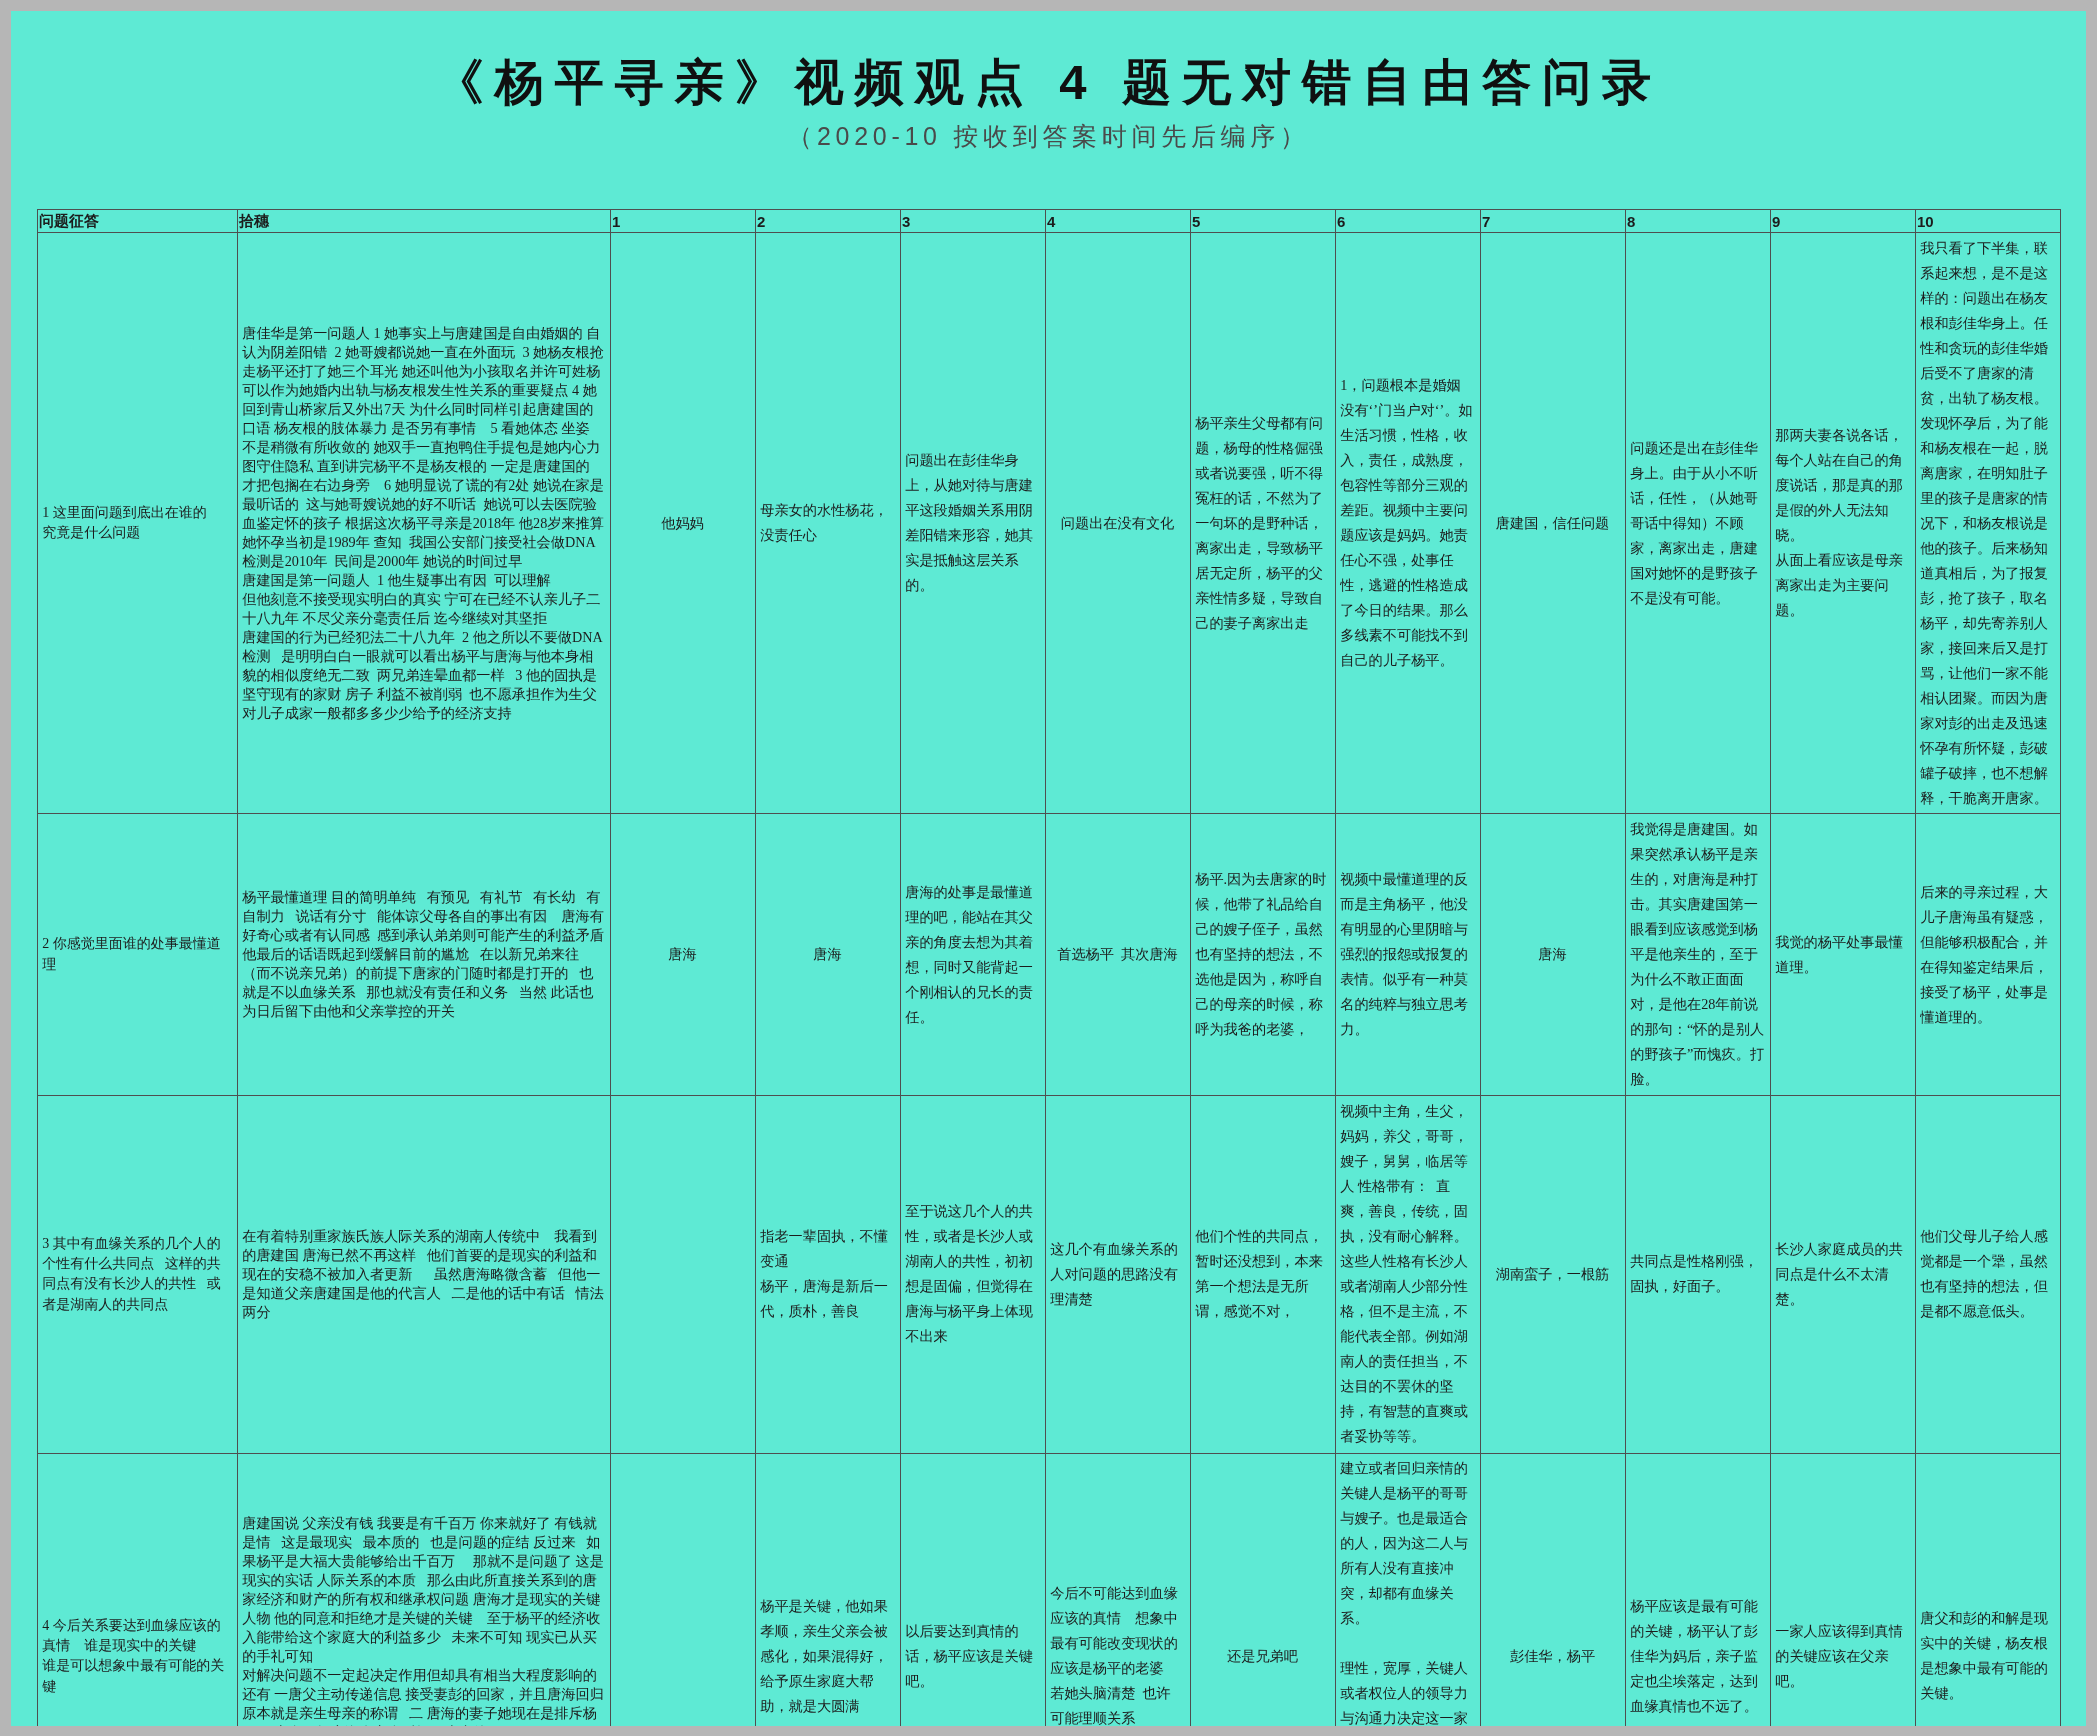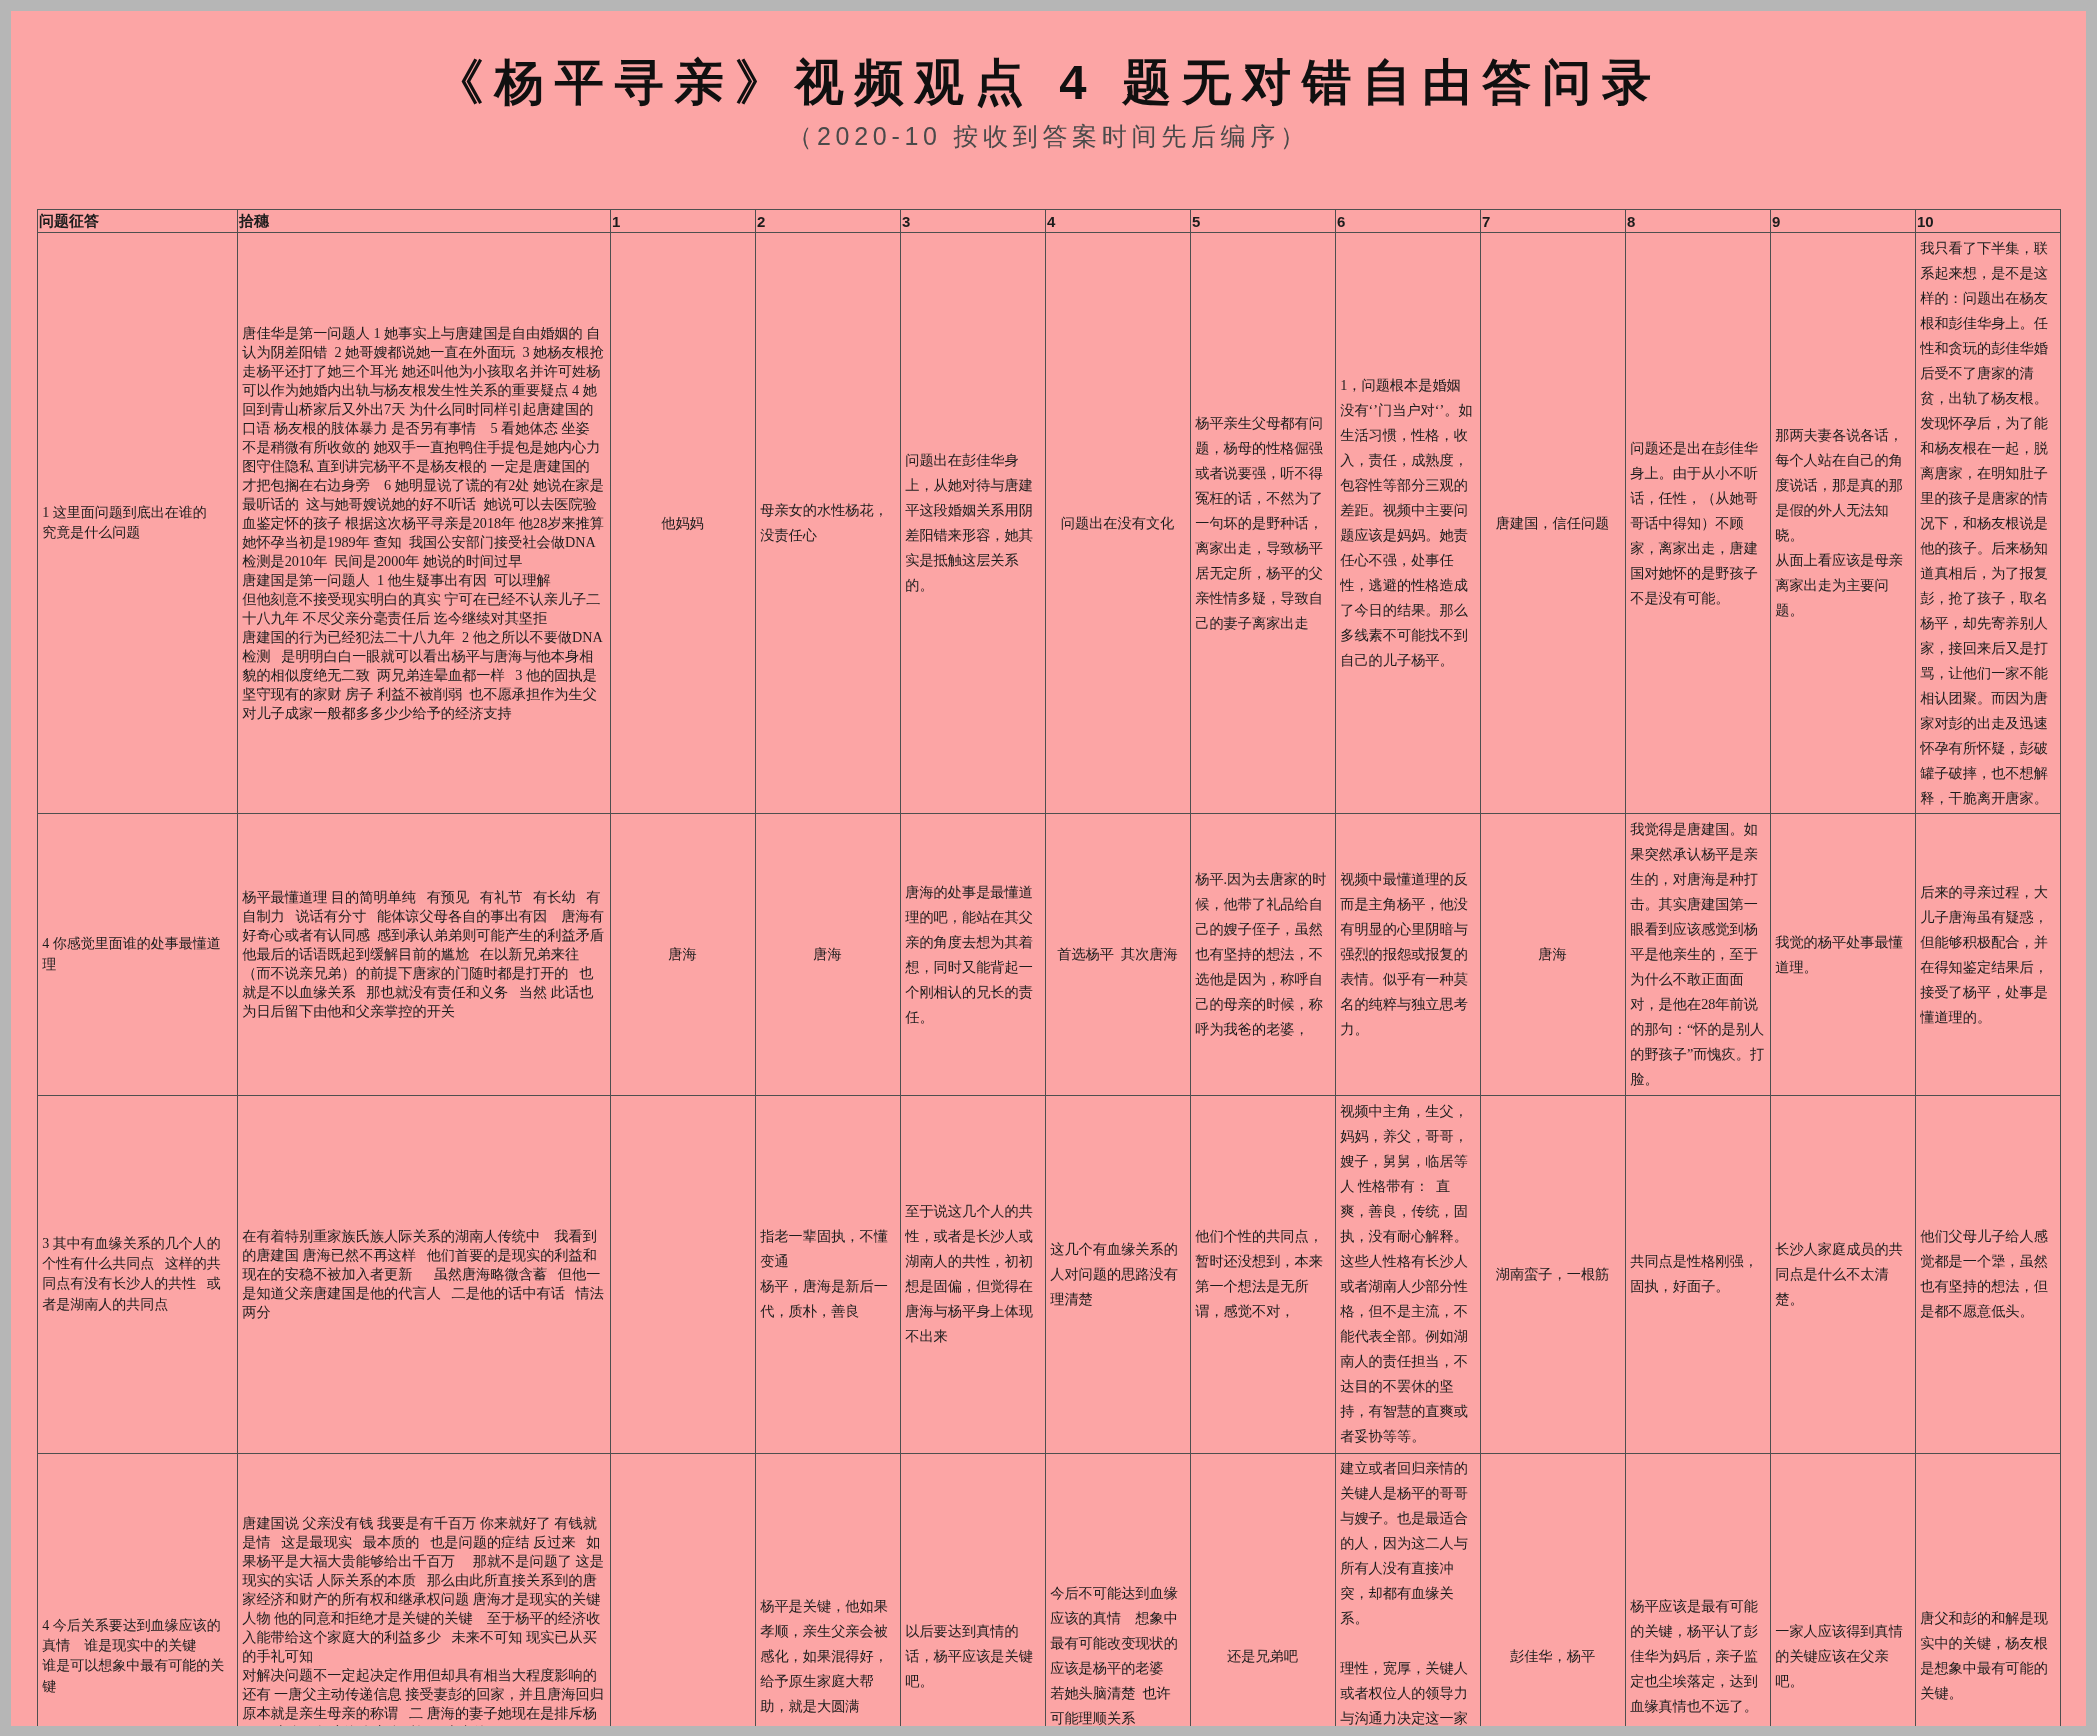--- a/index.html
+++ b/index.html
@@ -5,21 +5,21 @@
   html,body{margin:0;padding:0;}
   body{
     width:2097px;height:1737px;
     background:#b6b6b6;
     font-family:"Liberation Serif","DejaVu Serif",serif;
     color:#1c1c1c;
     position:relative;
   }
   .page{
     position:absolute;left:11px;top:11px;right:11px;bottom:11px;
-    background:#fca5a5;
+    background:#5eead4;
     overflow:hidden;
   }
   .title{
     margin-top:39px;
     text-align:center;
     font-family:"Liberation Sans","DejaVu Sans",sans-serif;
     font-weight:bold;
     font-size:49px;
     letter-spacing:11px;
     color:#101010;
@@ -117,21 +117,21 @@
           <td class="a c">问题出在没有文化</td>
           <td class="a">杨平亲生父母都有问题，杨母的性格倔强或者说要强，听不得冤枉的话，不然为了一句坏的是野种话，离家出走，导致杨平居无定所，杨平的父亲性情多疑，导致自己的妻子离家出走</td>
           <td class="a">1，问题根本是婚姻没有‘’门当户对‘’。如 生活习惯，性格，收入，责任，成熟度，包容性等部分三观的差距。视频中主要问题应该是妈妈。她责任心不强，处事任性，逃避的性格造成了今日的结果。那么多线素不可能找不到自己的儿子杨平。</td>
           <td class="a c">唐建国，信任问题</td>
           <td class="a">问题还是出在彭佳华身上。由于从小不听话，任性，（从她哥哥话中得知）不顾家，离家出走，唐建国对她怀的是野孩子不是没有可能。</td>
           <td class="a">那两夫妻各说各话，每个人站在自己的角度说话，那是真的那是假的外人无法知晓。
 从面上看应该是母亲离家出走为主要问题。</td>
           <td class="a">我只看了下半集，联系起来想，是不是这样的：问题出在杨友根和彭佳华身上。任性和贪玩的彭佳华婚后受不了唐家的清贫，出轨了杨友根。发现怀孕后，为了能和杨友根在一起，脱离唐家，在明知肚子里的孩子是唐家的情况下，和杨友根说是他的孩子。后来杨知道真相后，为了报复彭，抢了孩子，取名杨平，却先寄养别人家，接回来后又是打骂，让他们一家不能相认团聚。而因为唐家对彭的出走及迅速怀孕有所怀疑，彭破罐子破摔，也不想解释，干脆离开唐家。</td>
         </tr>
         <tr style="height: 218px;">
-          <td class="q">4 你感觉里面谁的处事最懂道理</td>
+          <td class="q">2 你感觉里面谁的处事最懂道理</td>
           <td class="g">杨平最懂道理 目的简明单纯   有预见   有礼节   有长幼   有自制力   说话有分寸   能体谅父母各自的事出有因    唐海有好奇心或者有认同感  感到承认弟弟则可能产生的利益矛盾   他最后的话语既起到缓解目前的尴尬   在以新兄弟来往（而不说亲兄弟）的前提下唐家的门随时都是打开的   也就是不以血缘关系   那也就没有责任和义务   当然 此话也为日后留下由他和父亲掌控的开关</td>
           <td class="a c">唐海</td>
           <td class="a c">唐海</td>
           <td class="a">唐海的处事是最懂道理的吧，能站在其父亲的角度去想为其着想，同时又能背起一个刚相认的兄长的责任。</td>
           <td class="a c">首选杨平  其次唐海</td>
           <td class="a">杨平.因为去唐家的时候，他带了礼品给自己的嫂子侄子，虽然也有坚持的想法，不选他是因为，称呼自己的母亲的时候，称呼为我爸的老婆，</td>
           <td class="a">视频中最懂道理的反而是主角杨平，他没有明显的心里阴暗与强烈的报怨或报复的表情。似乎有一种莫名的纯粹与独立思考力。</td>
           <td class="a c">唐海</td>
           <td class="a">我觉得是唐建国。如果突然承认杨平是亲生的，对唐海是种打击。其实唐建国第一眼看到应该感觉到杨平是他亲生的，至于为什么不敢正面面对，是他在28年前说的那句：“怀的是别人的野孩子”而愧疚。打脸。</td>
           <td class="a">我觉的杨平处事最懂道理。</td>

